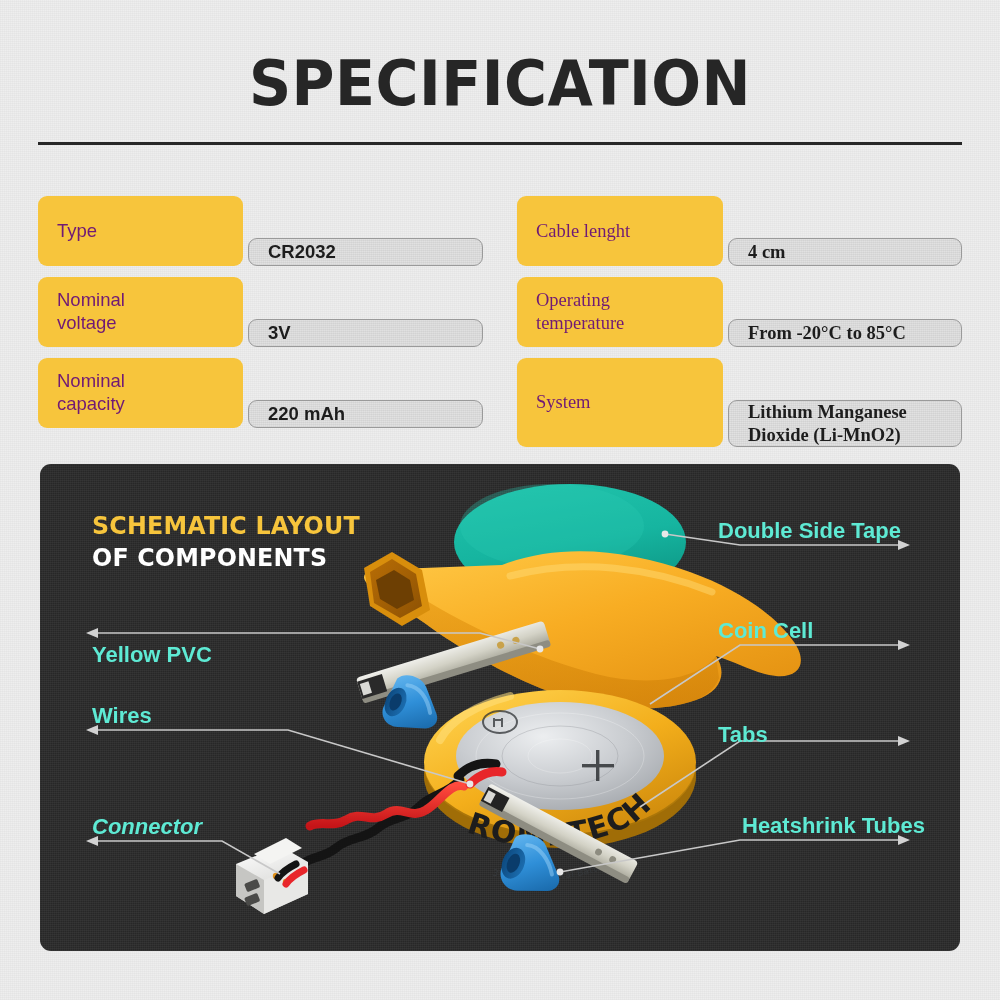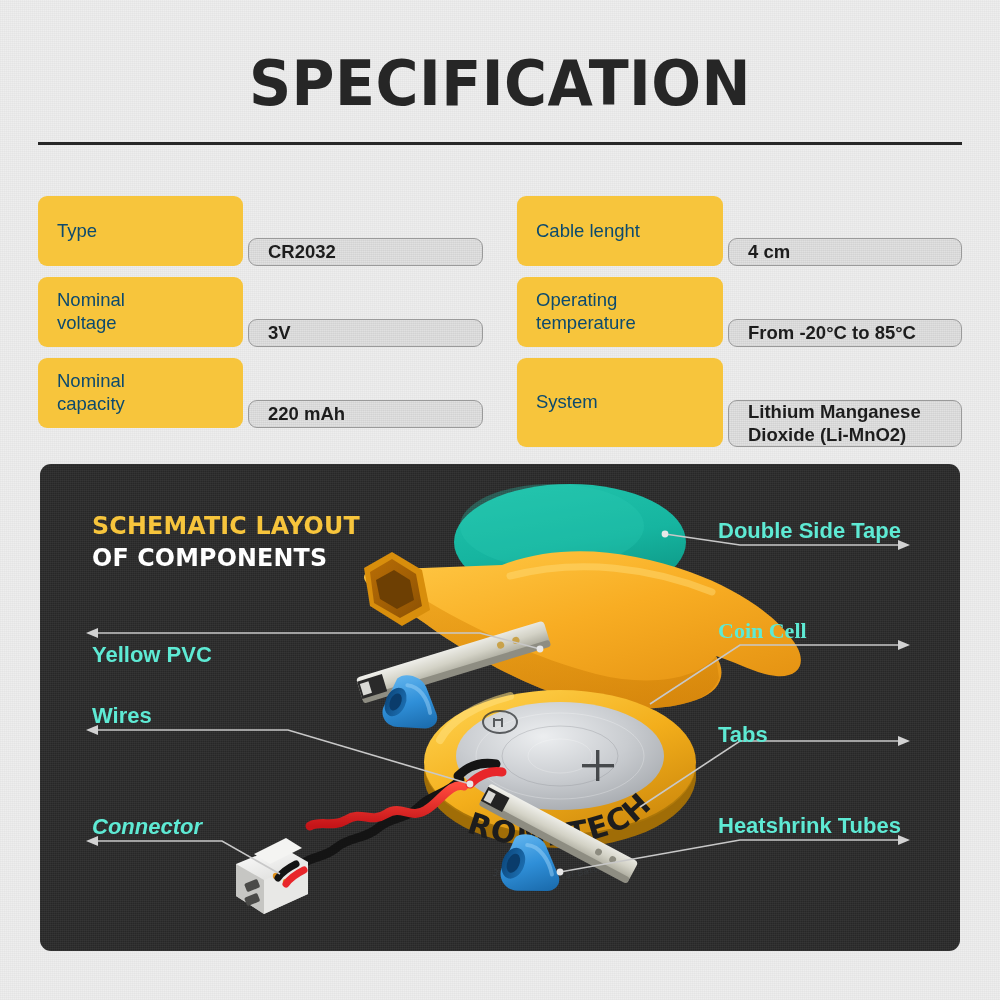--- a/index.html
+++ b/index.html
@@ -50,29 +50,29 @@
   #spec-table {
     position:absolute; left:38px; top:196px;
     width:924px;
     display:grid;
     grid-template-columns: 1fr 1fr;
     column-gap:34px;
     z-index:3;
   }
   .spec-col { display:flex; flex-direction:column; gap:11px; }
   .spec-row { display:grid; grid-template-columns: 205px 1fr; gap:5px; height:70px; }
-  .spec-col.right .spec-row { grid-template-columns: 206px 1fr; }
+  .spec-col.right .spec-row { grid-template-columns: 206px 1fr; font-family: Liberation Serif, serif; }
 
   .spec-label {
     background:#f7c53c;
     border-radius:9px;
     display:flex; align-items:center;
     padding:0 19px;
     font-size:18.5px;
-    color:#0c4a6e;
+    color:#701a75;
     line-height:1.22;
   }
   .spec-value {
     background:#dedede;
     border:1px solid #9a9a9a;
     border-radius:9px;
     display:flex; align-items:center;
     padding:0 19px;
     font-size:18.5px;
     font-weight:bold;
@@ -410,18 +410,18 @@
         <circle cx="430" cy="320" r="3.4"></circle>
         <circle cx="520" cy="408" r="3.4"></circle>
       </g>
     </svg>
 
     <div class="callout" style="left:52px;  top:142px;margin-top:36px;">Yellow PVC</div>
     <div class="callout" style="left:52px;  top:239px;">Wires</div>
     <div class="callout" style="left:52px;  top:350px;font-style:italic;">Connector</div>
 
     <div class="callout" style="left:678px; top:54px;">Double Side Tape</div>
-    <div class="callout" style="left:678px; top:154px;font-family:Liberation Serif, serif;">Coin Cell</div>
+    <div class="callout" style="left:678px; top:154px;">Coin Cell</div>
     <div class="callout" style="left:678px; top:258px;">Tabs</div>
-    <div class="callout" style="left:678px; top:349px;">Heatshrink Tubes</div>
+    <div class="callout" style="left:702px; top:349px;">Heatshrink Tubes</div>
 
   </div>
 </div>
 
 </body></html>

